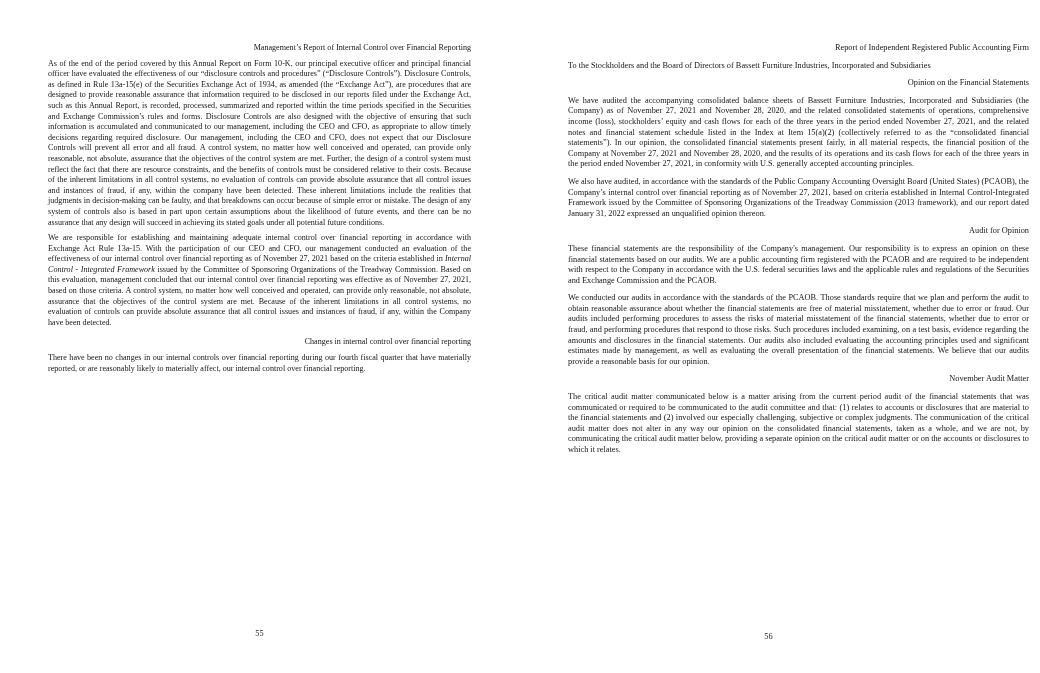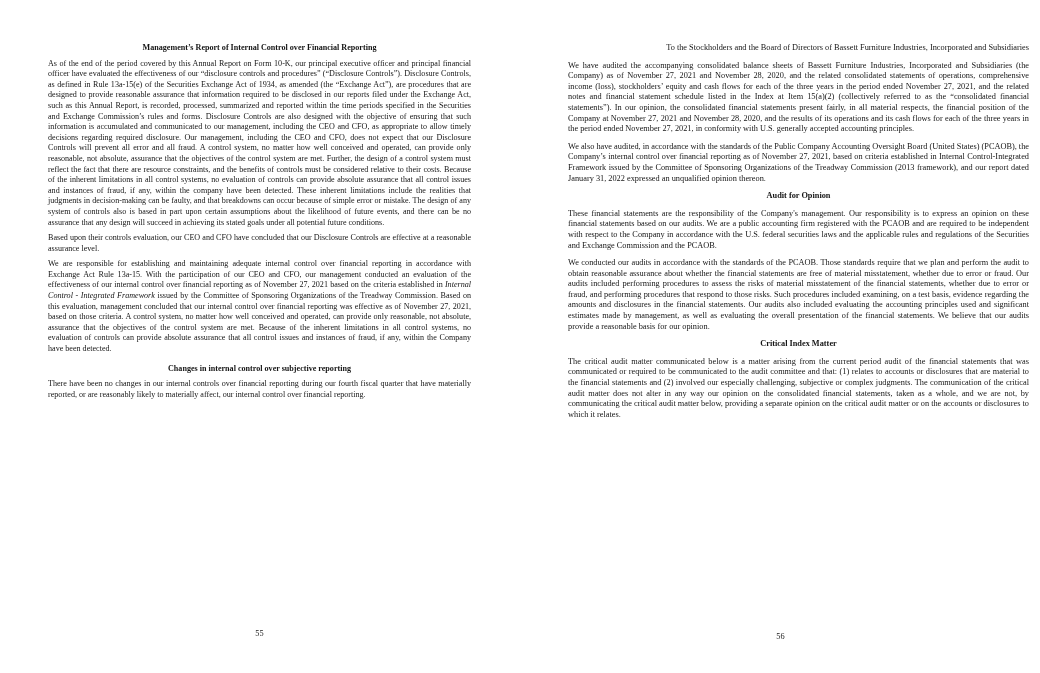--- a/index.html
+++ b/index.html
@@ -28,55 +28,56 @@
     font-size: 8.3px;
     line-height: 10.6px;
   }
   .para {
     margin: 0 0 5px 0;
     text-align: justify;
     text-justify: inter-word;
     font-family: Liberation Serif, serif;
   }
   .page-right .para { margin-bottom: 7px; }
-  .single-line { text-align: right; }
+  .single-line { text-align: left; }
   .heading {
-    font-weight: bold;
+    font-weight: normal;
     margin: 0 0 5px 0;
-    text-align: center;
+    text-align: right;
   }
   .page-right .heading { margin-bottom: 7px; }
   .heading-spaced { margin-top: 9px; }
   .framework-italic { font-style: italic; }
   .pagenum {
     position: absolute;
     text-align: center;
     font-size: 8.3px;
     color: #222;
   }
   .pagenum-left  { left: 48px;  width: 423px; top: 629px; }
-  .pagenum-right { left: 568px; width: 461px; top: 632px; transform: translateX(-18px); }
+  .pagenum-right { left: 556px; width: 461px; top: 632px; transform: translateX(-18px); }
 </style>
 </head>
 <body>
 
 <div class="page page-left">
   <div class="heading">Management’s Report of Internal Control over Financial Reporting</div>
   <p class="para">As of the end of the period covered by this Annual Report on Form 10-K, our principal executive officer and principal financial officer have evaluated the effectiveness of our “disclosure controls and procedures” (“Disclosure Controls”). Disclosure Controls, as defined in Rule 13a-15(e) of the Securities Exchange Act of 1934, as amended (the “Exchange Act”), are procedures that are designed to provide reasonable assurance that information required to be disclosed in our reports filed under the Exchange Act, such as this Annual Report, is recorded, processed, summarized and reported within the time periods specified in the Securities and Exchange Commission’s rules and forms. Disclosure Controls are also designed with the objective of ensuring that such information is accumulated and communicated to our management, including the CEO and CFO, as appropriate to allow timely decisions regarding required disclosure. Our management, including the CEO and CFO, does not expect that our Disclosure Controls will prevent all error and all fraud. A control system, no matter how well conceived and operated, can provide only reasonable, not absolute, assurance that the objectives of the control system are met. Further, the design of a control system must reflect the fact that there are resource constraints, and the benefits of controls must be considered relative to their costs. Because of the inherent limitations in all control systems, no evaluation of controls can provide absolute assurance that all control issues and instances of fraud, if any, within the company have been detected. These inherent limitations include the realities that judgments in decision-making can be faulty, and that breakdowns can occur because of simple error or mistake. The design of any system of controls also is based in part upon certain assumptions about the likelihood of future events, and there can be no assurance that any design will succeed in achieving its stated goals under all potential future conditions.</p>
-  <p class="para">Based upon their controls evaluation, our CEO and CFO have concluded that our Disclosure Controls are effective at a reasonable assurance level.</p>
   <p class="para"><span>We are responsible for establishing and maintaining adequate internal control over financial reporting in accordance with Exchange Act Rule 13a-15. With the participation of our CEO and CFO, our management conducted an evaluation of the effectiveness of our internal control over financial reporting as of November 27, 2021 based on the criteria established in </span><span class="framework-italic">Internal Control - Integrated Framework</span><span> issued by the Committee of Sponsoring Organizations of the Treadway Commission. Based on this evaluation, management concluded that our internal control over financial reporting was effective as of November 27, 2021, based on those criteria. A control system, no matter how well conceived and operated, can provide only reasonable, not absolute, assurance that the objectives of the control system are met. Because of the inherent limitations in all control systems, no evaluation of controls can provide absolute assurance that all control issues and instances of fraud, if any, within the Company have been detected.</span></p>
-  <div class="heading heading-spaced">Changes in internal control over subjective reporting</div>
+  <div class="heading heading-spaced">Changes in internal control over financial reporting</div>
   <p class="para">There have been no changes in our internal controls over financial reporting during our fourth fiscal quarter that have materially reported, or are reasonably likely to materially affect, our internal control over financial reporting.</p>
 </div>
 
 <div class="page page-right">
+  <div class="heading">Report of Independent Registered Public Accounting Firm</div>
   <p class="para single-line">To the Stockholders and the Board of Directors of Bassett Furniture Industries, Incorporated and Subsidiaries</p>
+  <div class="heading">Opinion on the Financial Statements</div>
   <p class="para">We have audited the accompanying consolidated balance sheets of Bassett Furniture Industries, Incorporated and Subsidiaries (the Company) as of November 27, 2021 and November 28, 2020, and the related consolidated statements of operations, comprehensive income (loss), stockholders’ equity and cash flows for each of the three years in the period ended November 27, 2021, and the related notes and financial statement schedule listed in the Index at Item 15(a)(2) (collectively referred to as the “consolidated financial statements”). In our opinion, the consolidated financial statements present fairly, in all material respects, the financial position of the Company at November 27, 2021 and November 28, 2020, and the results of its operations and its cash flows for each of the three years in the period ended November 27, 2021, in conformity with U.S. generally accepted accounting principles.</p>
   <p class="para">We also have audited, in accordance with the standards of the Public Company Accounting Oversight Board (United States) (PCAOB), the Company’s internal control over financial reporting as of November 27, 2021, based on criteria established in Internal Control-Integrated Framework issued by the Committee of Sponsoring Organizations of the Treadway Commission (2013 framework), and our report dated January 31, 2022 expressed an unqualified opinion thereon.</p>
   <div class="heading">Audit for Opinion</div>
   <p class="para">These financial statements are the responsibility of the Company's management. Our responsibility is to express an opinion on these financial statements based on our audits. We are a public accounting firm registered with the PCAOB and are required to be independent with respect to the Company in accordance with the U.S. federal securities laws and the applicable rules and regulations of the Securities and Exchange Commission and the PCAOB.</p>
   <p class="para">We conducted our audits in accordance with the standards of the PCAOB. Those standards require that we plan and perform the audit to obtain reasonable assurance about whether the financial statements are free of material misstatement, whether due to error or fraud. Our audits included performing procedures to assess the risks of material misstatement of the financial statements, whether due to error or fraud, and performing procedures that respond to those risks. Such procedures included examining, on a test basis, evidence regarding the amounts and disclosures in the financial statements. Our audits also included evaluating the accounting principles used and significant estimates made by management, as well as evaluating the overall presentation of the financial statements. We believe that our audits provide a reasonable basis for our opinion.</p>
-  <div class="heading">Critical Index Matter</div>
+  <div class="heading">November Audit Matter</div>
   <p class="para">The critical audit matter communicated below is a matter arising from the current period audit of the financial statements that was communicated or required to be communicated to the audit committee and that: (1) relates to accounts or disclosures that are material to the financial statements and (2) involved our especially challenging, subjective or complex judgments. The communication of the critical audit matter does not alter in any way our opinion on the consolidated financial statements, taken as a whole, and we are not, by communicating the critical audit matter below, providing a separate opinion on the critical audit matter or on the accounts or disclosures to which it relates.</p>
 </div>
 
 <div class="pagenum pagenum-left">55</div>
 <div class="pagenum pagenum-right">56</div>
 
 </body></html>

